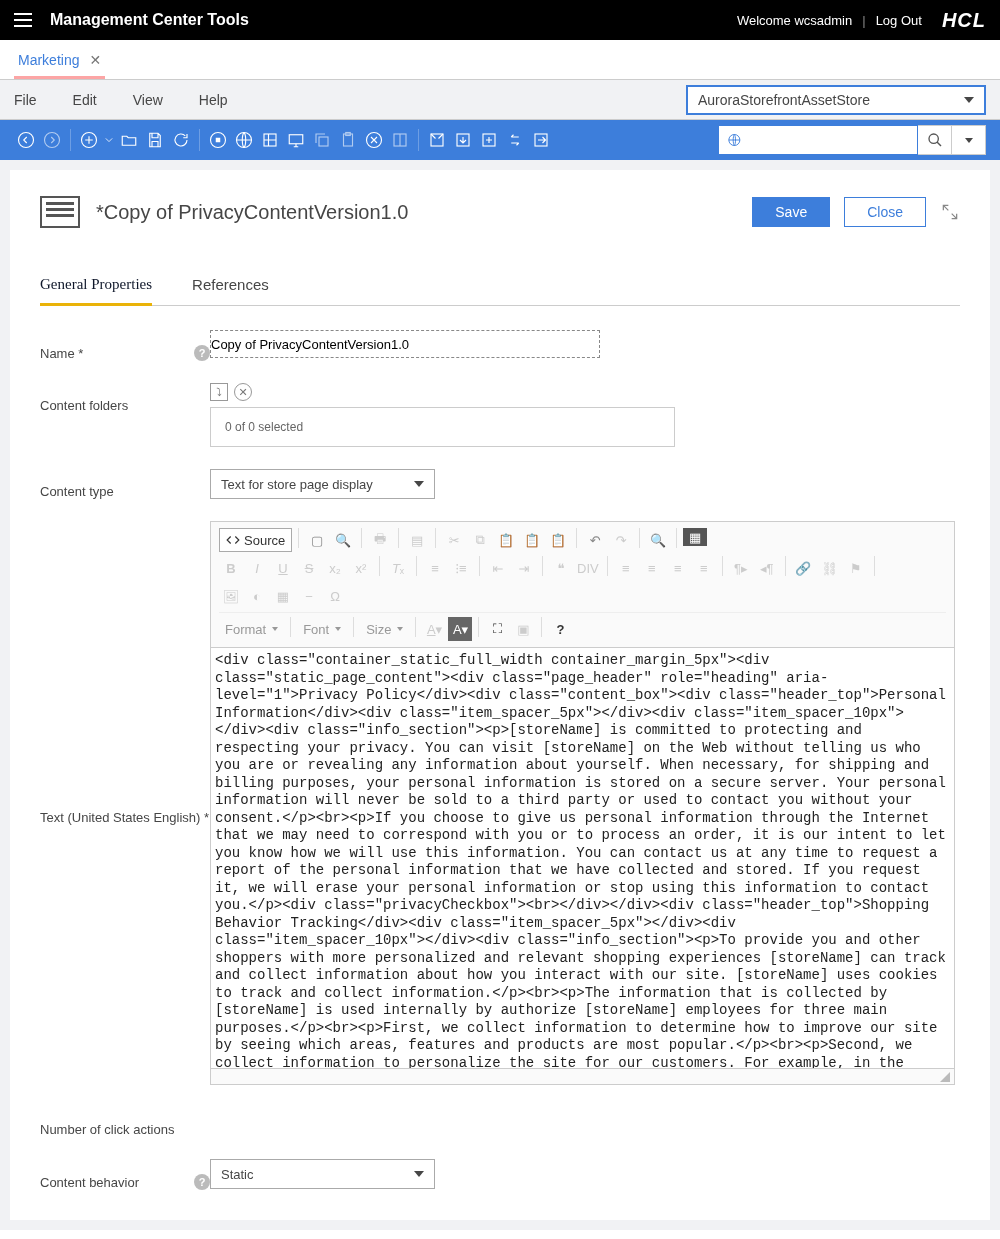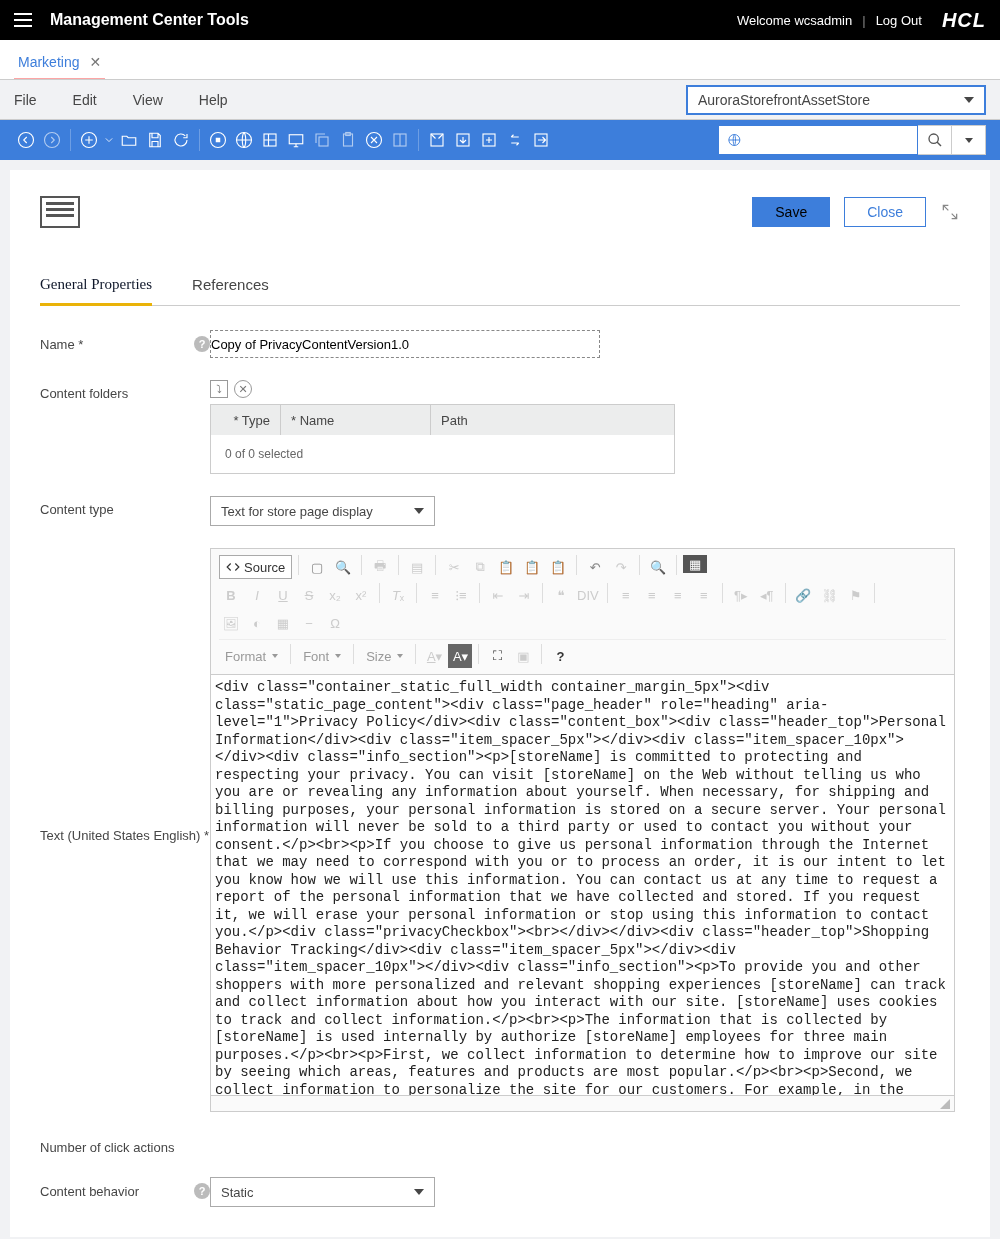--- a/index.html
+++ b/index.html
@@ -8,21 +8,21 @@
   .topbar { background: #000; color: #fff; height: 40px; display: flex; align-items: center; padding: 0 14px; justify-content: space-between; }
   .topbar-left { display: flex; align-items: center; gap: 18px; }
   .hamburger { width: 18px; height: 14px; display: flex; flex-direction: column; justify-content: space-between; cursor: pointer; }
   .hamburger span { display: block; height: 2px; background: #fff; }
   .topbar-title { font-size: 16px; font-weight: 700; }
   .topbar-right { display: flex; align-items: center; gap: 10px; font-size: 13px; }
   .topbar-right .sep { color: #888; }
   .hcl-logo { font-family: Arial; font-weight: bold; font-style: italic; font-size: 20px; letter-spacing: 1px; margin-left: 10px; }
 
   .tabstrip { background: #fff; border-bottom: 1px solid #ccc; height: 40px; display: flex; align-items: flex-end; padding-left: 14px; }
-  .apptab { display: flex; align-items: center; gap: 10px; padding: 10px 4px 8px 4px; border-bottom: 1px solid #fca5a5; color: #3d7edb; font-size: 14px; }
+  .apptab { display: flex; align-items: center; gap: 10px; padding: 10px 4px 8px 4px; border-bottom: 3px solid #fca5a5; color: #3d7edb; font-size: 14px; }
   .apptab .close-x { color: #777; font-size: 14px; cursor: pointer; }
 
   .menubar { background: #f1f2f4; height: 40px; display: flex; align-items: center; justify-content: space-between; padding: 0 14px; border-bottom: 1px solid #ccc; }
   .menubar-left { display: flex; gap: 36px; font-size: 14px; color: #464646; }
   .menubar-left span { cursor: pointer; }
   .store-select { width: 300px; height: 30px; border: 2px solid #3d7edb; background: #fff; display: flex; align-items: center; justify-content: space-between; padding: 0 10px; font-size: 14px; cursor: pointer; }
   .store-select .chev { border-left: 5px solid transparent; border-right: 5px solid transparent; border-top: 6px solid #464646; }
 
   .toolbar { background: #3d7edb; height: 40px; display: flex; align-items: center; padding: 0 14px; gap: 6px; justify-content: space-between; }
   .toolbar-left { display: flex; align-items: center; gap: 2px; }
@@ -39,30 +39,30 @@
 
   .content-area { background: #f1f2f4; padding: 10px; }
   .panel { background: #fff; padding: 26px 30px 30px 30px; min-height: 1000px; position: relative; }
   .panel-header { display: flex; align-items: center; justify-content: space-between; margin-bottom: 40px; }
   .ph-left { display: flex; align-items: center; gap: 16px; }
   .doc-icon { width: 40px; height: 32px; border: 2px solid #555; position: relative; }
   .doc-icon::before { content:''; position:absolute; left:4px; top:4px; right:4px; height:3px; background:#555; box-shadow: 0 6px 0 #555, 0 12px 0 #555; }
   .page-title { font-size: 20px; color: #464646; }
   .ph-right { display: flex; align-items: center; gap: 14px; }
   .btn { height: 30px; padding: 0 22px; font-size: 14px; border: 1px solid; cursor: pointer; display: flex; align-items: center; }
-  .btn-primary { background: #3d7edb; color: #000000; border-color: #3d7edb; }
+  .btn-primary { background: #3d7edb; color: #ffffff; border-color: #3d7edb; }
   .btn-secondary { background: #fff; color: #3d7edb; border-color: #3d7edb; }
   .expand-icon { width: 20px; height: 20px; cursor:pointer; }
 
   .proptabs { border-bottom: 1px solid #ccc; display: flex; gap: 40px; margin-bottom: 24px; }
   .proptab { padding: 8px 0 10px 0; font-size: 15px; cursor: pointer; color: #464646; }
   .proptab.active { color: #0f172a; border-bottom: 3px solid #eab308; margin-bottom: -1px; font-family: Liberation Serif, serif; }
 
   .field-row { display: flex; align-items: flex-start; margin-bottom: 22px; }
-  .field-label { width: 170px; font-size: 13px; color: #464646; padding-top: 6px; display:flex; align-items:center; gap:6px; }
+  .field-label { width: 170px; font-size: 13px; color: #464646; padding-top: 6px; display:flex; align-items:center; gap:6px;margin-top:9px; }
   .help-icon { width: 16px; height: 16px; border-radius: 50%; background: #bbb; color: #fff; font-size: 11px; display: inline-flex; align-items: center; justify-content: center; font-weight: bold; }
   .field-control { flex: 1; }
   .text-input { width: 390px; height: 28px; border: 1px dashed #888; padding: 0 0; font-size: 13px; }
 
   .folder-toolbar { display:flex; gap:6px; margin-bottom:6px; }
   .ft-icon { width:18px; height:18px; border:1px solid #999; cursor:pointer; display:flex; align-items:center; justify-content:center; font-size:11px; color:#777; }
 
   .grid { border: 1px solid #ccc; width: 465px; }
   .grid-head { background: #eceded; display: flex; height: 30px; align-items: center; font-size: 13px; color: #464646; }
   .grid-head div { padding: 0 10px; border-right: 1px solid #ccc; height:100%; display:flex; align-items:center; }
@@ -270,20 +270,21 @@
         </div>
     </div>
   </div>
 </div>
 
 <div class="content-area">
   <div class="panel">
     <div class="panel-header">
       <div class="ph-left">
         <div class="doc-icon"></div>
+        <div class="page-title">*Copy of PrivacyContentVersion1.0</div>
       </div>
       <div class="ph-right">
         <div class="btn btn-primary">Save</div>
         <div class="btn btn-secondary">Close</div>
         <svg class="expand-icon" viewBox="0 0 24 24" stroke="#888" fill="none" stroke-width="1.5">
             <path d="M4 10V4h6M20 14v6h-6M4 4l6 6M20 20l-6-6"></path>
           </svg>
       </div>
     </div>
 
@@ -306,25 +307,20 @@
     <div class="field-row">
       <div class="field-label">
           <span>Content folders</span>
         </div>
       <div class="field-control">
         <div class="folder-toolbar">
           <div class="ft-icon">⤵</div>
           <div class="ft-icon" style="border-radius:50%;">✕</div>
         </div>
         <div class="grid">
-          <div class="grid-head">
-            <div class="col-type">* Type</div>
-            <div class="col-name">* Name</div>
-            <div class="col-path">Path</div>
-          </div>
           <div class="grid-footer">0 of 0 selected</div>
         </div>
       </div>
     </div>
 
     <div class="field-row">
       <div class="field-label">
           <span>Content type</span>
         </div>
       <div class="field-control">

